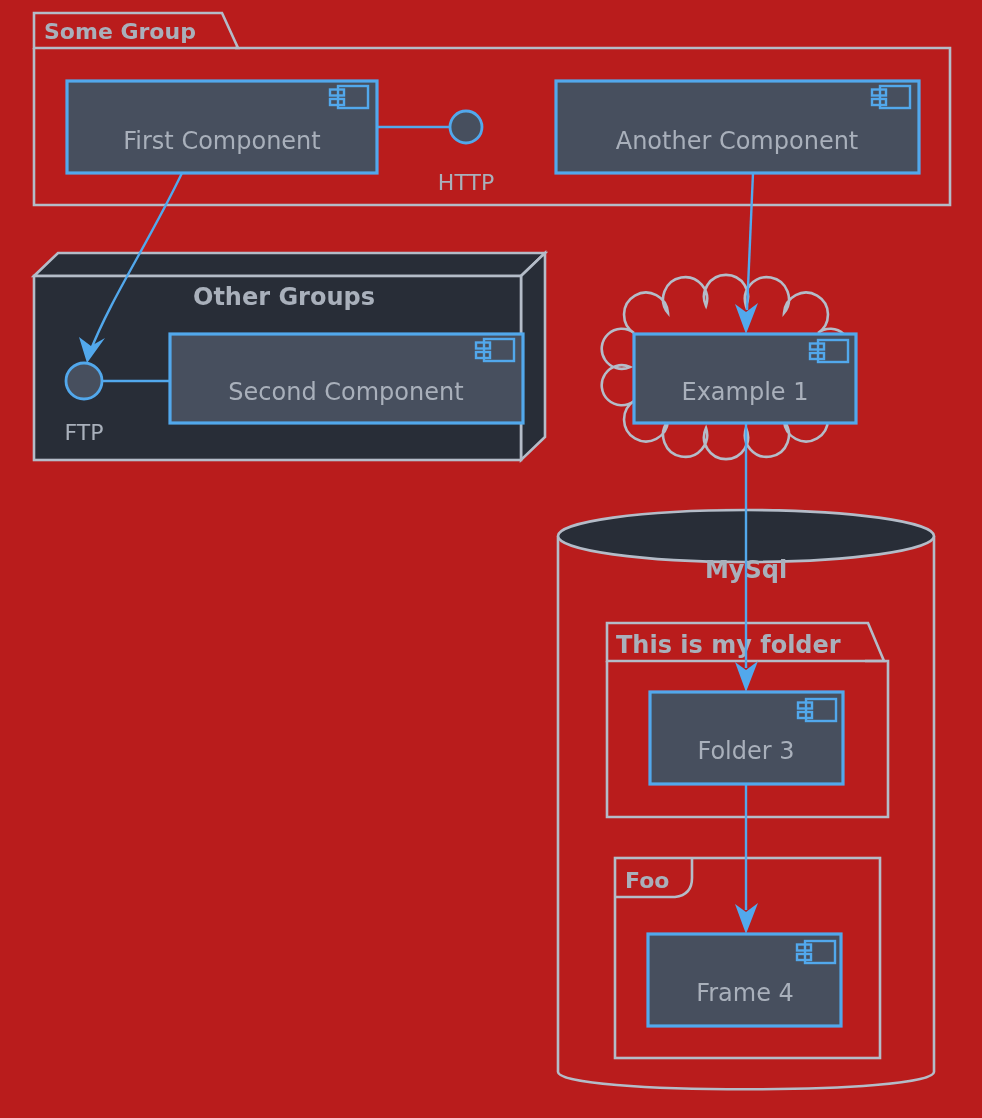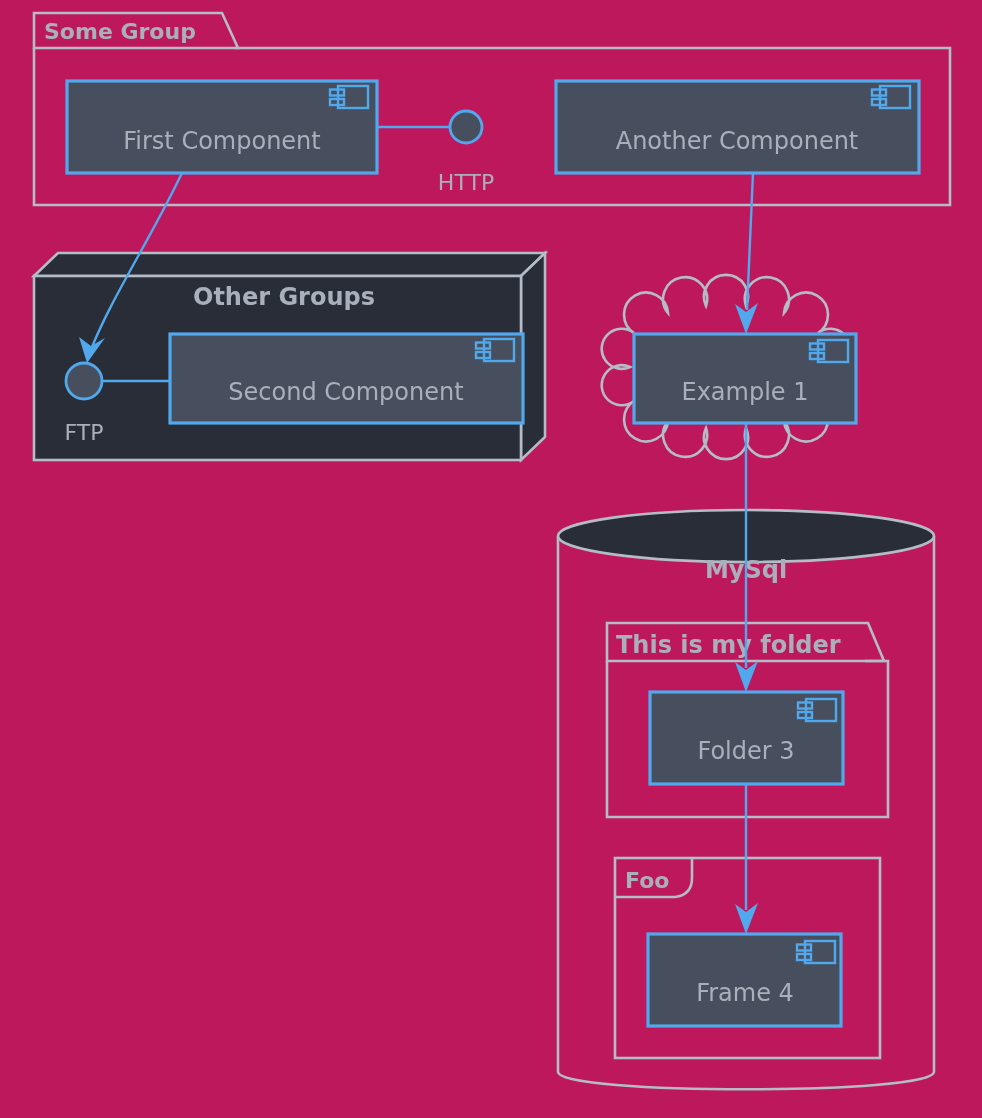--- a/index.html
+++ b/index.html
@@ -7,21 +7,21 @@
     padding: 0;
     background: #282d37;
   }
   body {
     font-family: "DejaVu Sans", sans-serif;
   }
   #diagram-root {
     position: relative;
     width: 982px;
     height: 1118px;
-    background: #be185d;
+    background: #b91c1c;
     overflow: hidden;
   }
   #diagram-svg {
     position: absolute;
     left: 0;
     top: 0;
     width: 982px;
     height: 1118px;
     display: block;
   }

